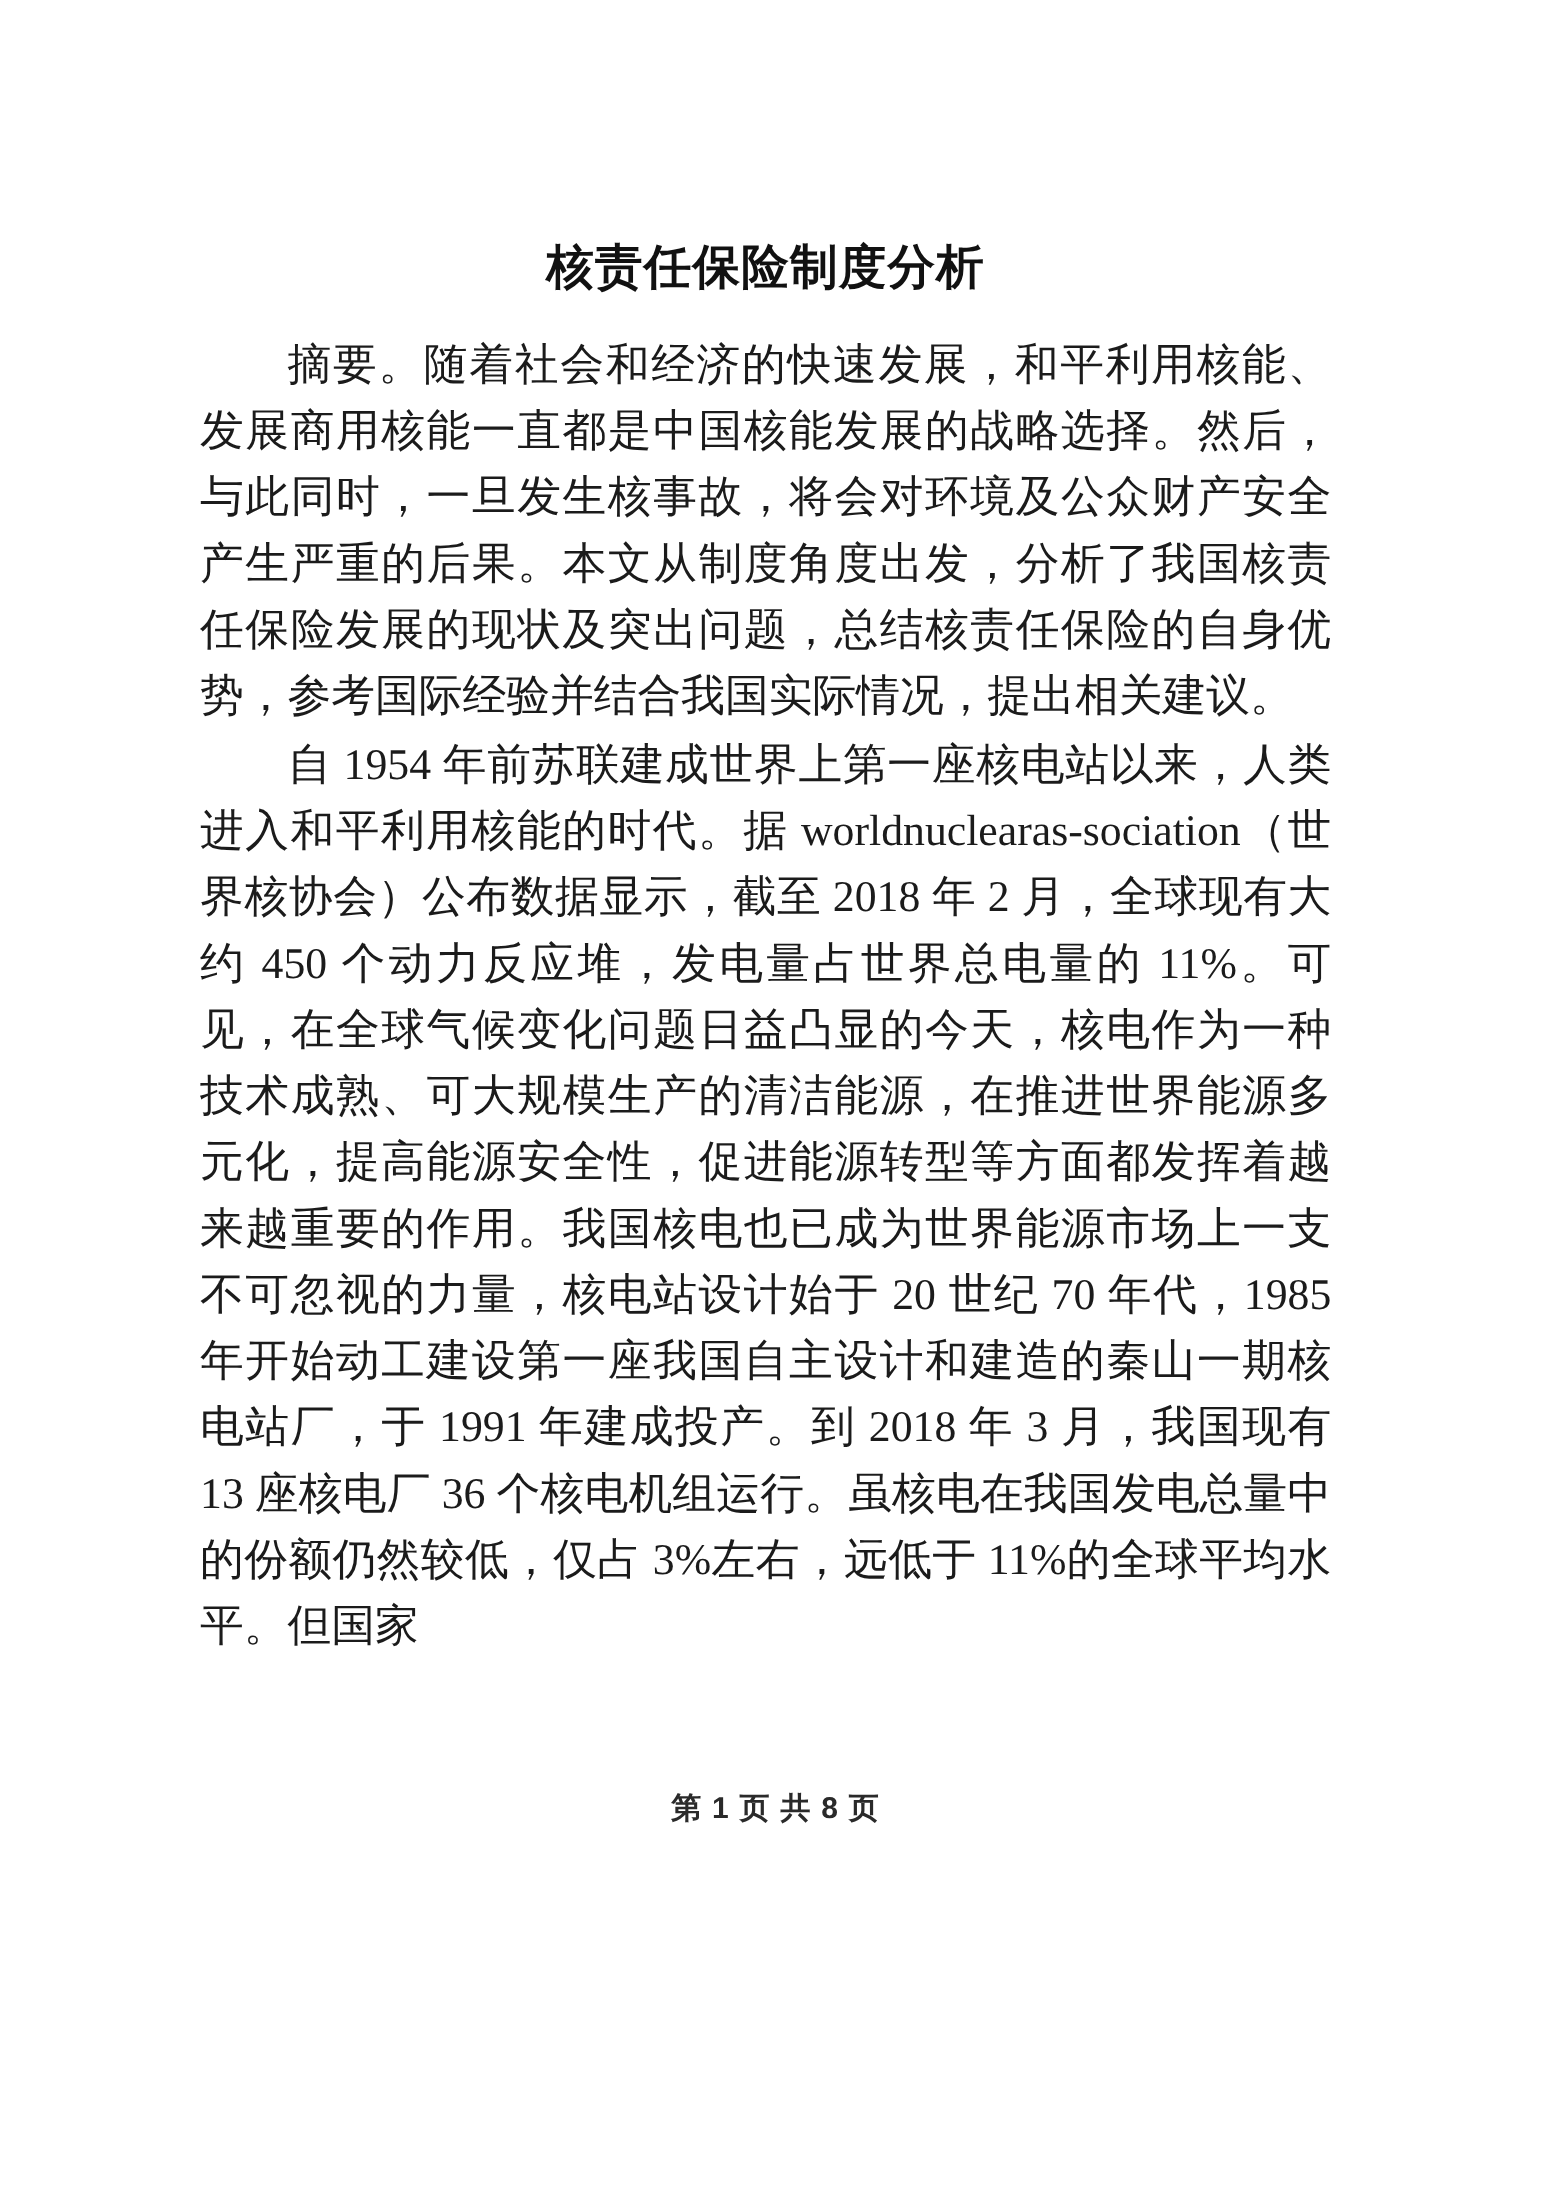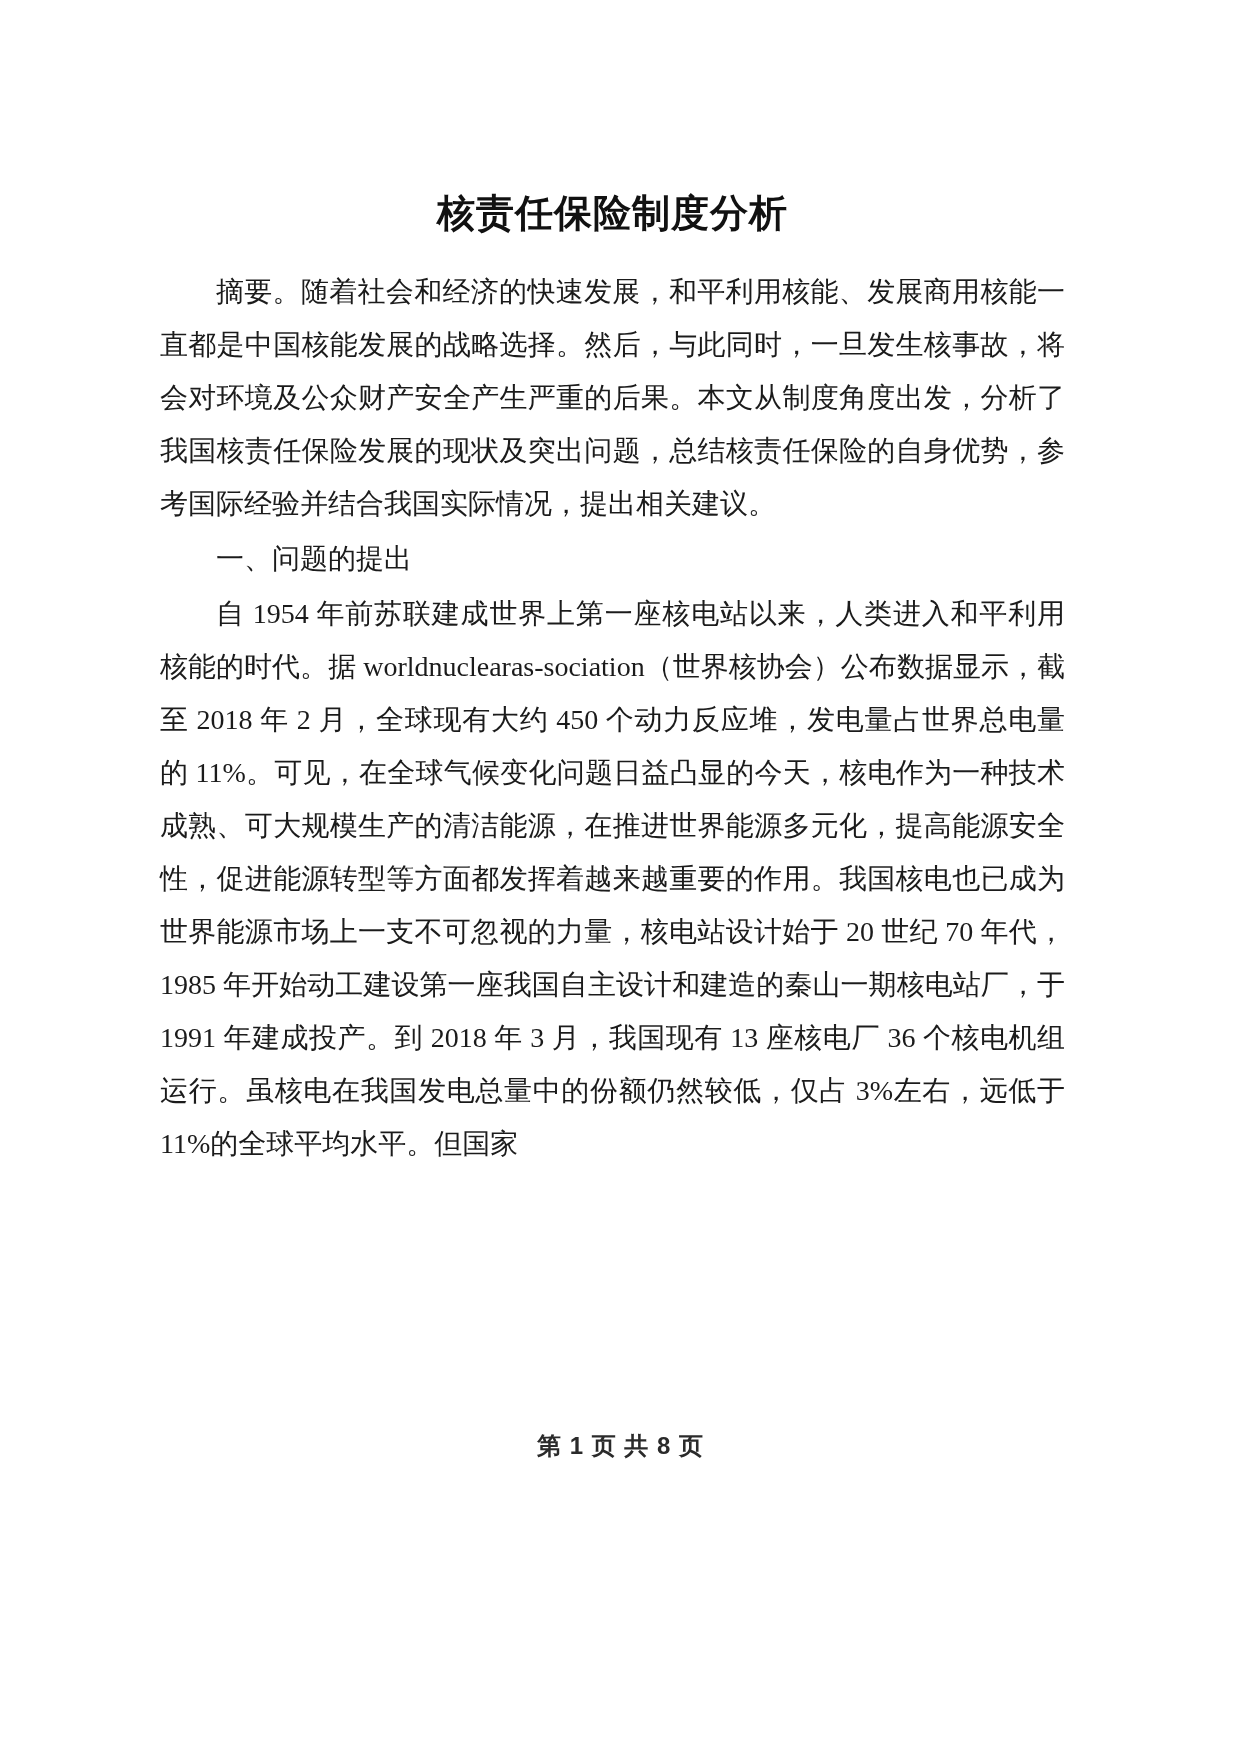--- a/index.html
+++ b/index.html
@@ -27,21 +27,21 @@
     font-family: "DejaVu Sans", sans-serif;
     font-weight: bold;
     font-size: 38px;
     text-align: center;
     letter-spacing: 1px;
     margin: 0 0 26px 0;
     color: #111111;
   }
   p.para {
     margin: 0 0 2px 0;
-    font-size: 28px;
+    font-size: 35px;
     line-height: 53px;
     text-align: justify;
     text-justify: inter-ideograph;
     text-indent: 2em;
     color: #1b1b1b;
   }
   p.tight {
     letter-spacing: 0px;
   }
   .footer {
@@ -59,19 +59,18 @@
 </style>
 </head>
 <body>
 
 <div class="page">
 
   <div class="content">
     <h1 class="doc-title">核责任保险制度分析</h1>
 
     <p class="para">摘要。随着社会和经济的快速发展，和平利用核能、发展商用核能一直都是中国核能发展的战略选择。然后，与此同时，一旦发生核事故，将会对环境及公众财产安全产生严重的后果。本文从制度角度出发，分析了我国核责任保险发展的现状及突出问题，总结核责任保险的自身优势，参考国际经验并结合我国实际情况，提出相关建议。</p>
-    <p class="para">一、问题的提出</p>
     <p class="para tight">自 1954 年前苏联建成世界上第一座核电站以来，人类进入和平利用核能的时代。据 worldnuclearas-sociation（世界核协会）公布数据显示，截至 2018 年 2 月，全球现有大约 450 个动力反应堆，发电量占世界总电量的 11%。可见，在全球气候变化问题日益凸显的今天，核电作为一种技术成熟、可大规模生产的清洁能源，在推进世界能源多元化，提高能源安全性，促进能源转型等方面都发挥着越来越重要的作用。我国核电也已成为世界能源市场上一支不可忽视的力量，核电站设计始于 20 世纪 70 年代，1985 年开始动工建设第一座我国自主设计和建造的秦山一期核电站厂，于 1991 年建成投产。到 2018 年 3 月，我国现有 13 座核电厂 36 个核电机组运行。虽核电在我国发电总量中的份额仍然较低，仅占 3%左右，远低于 11%的全球平均水平。但国家</p>
   </div>
 
   <div class="footer">第 1 页  共 8 页</div>
 
 </div>
 
 </body></html>

